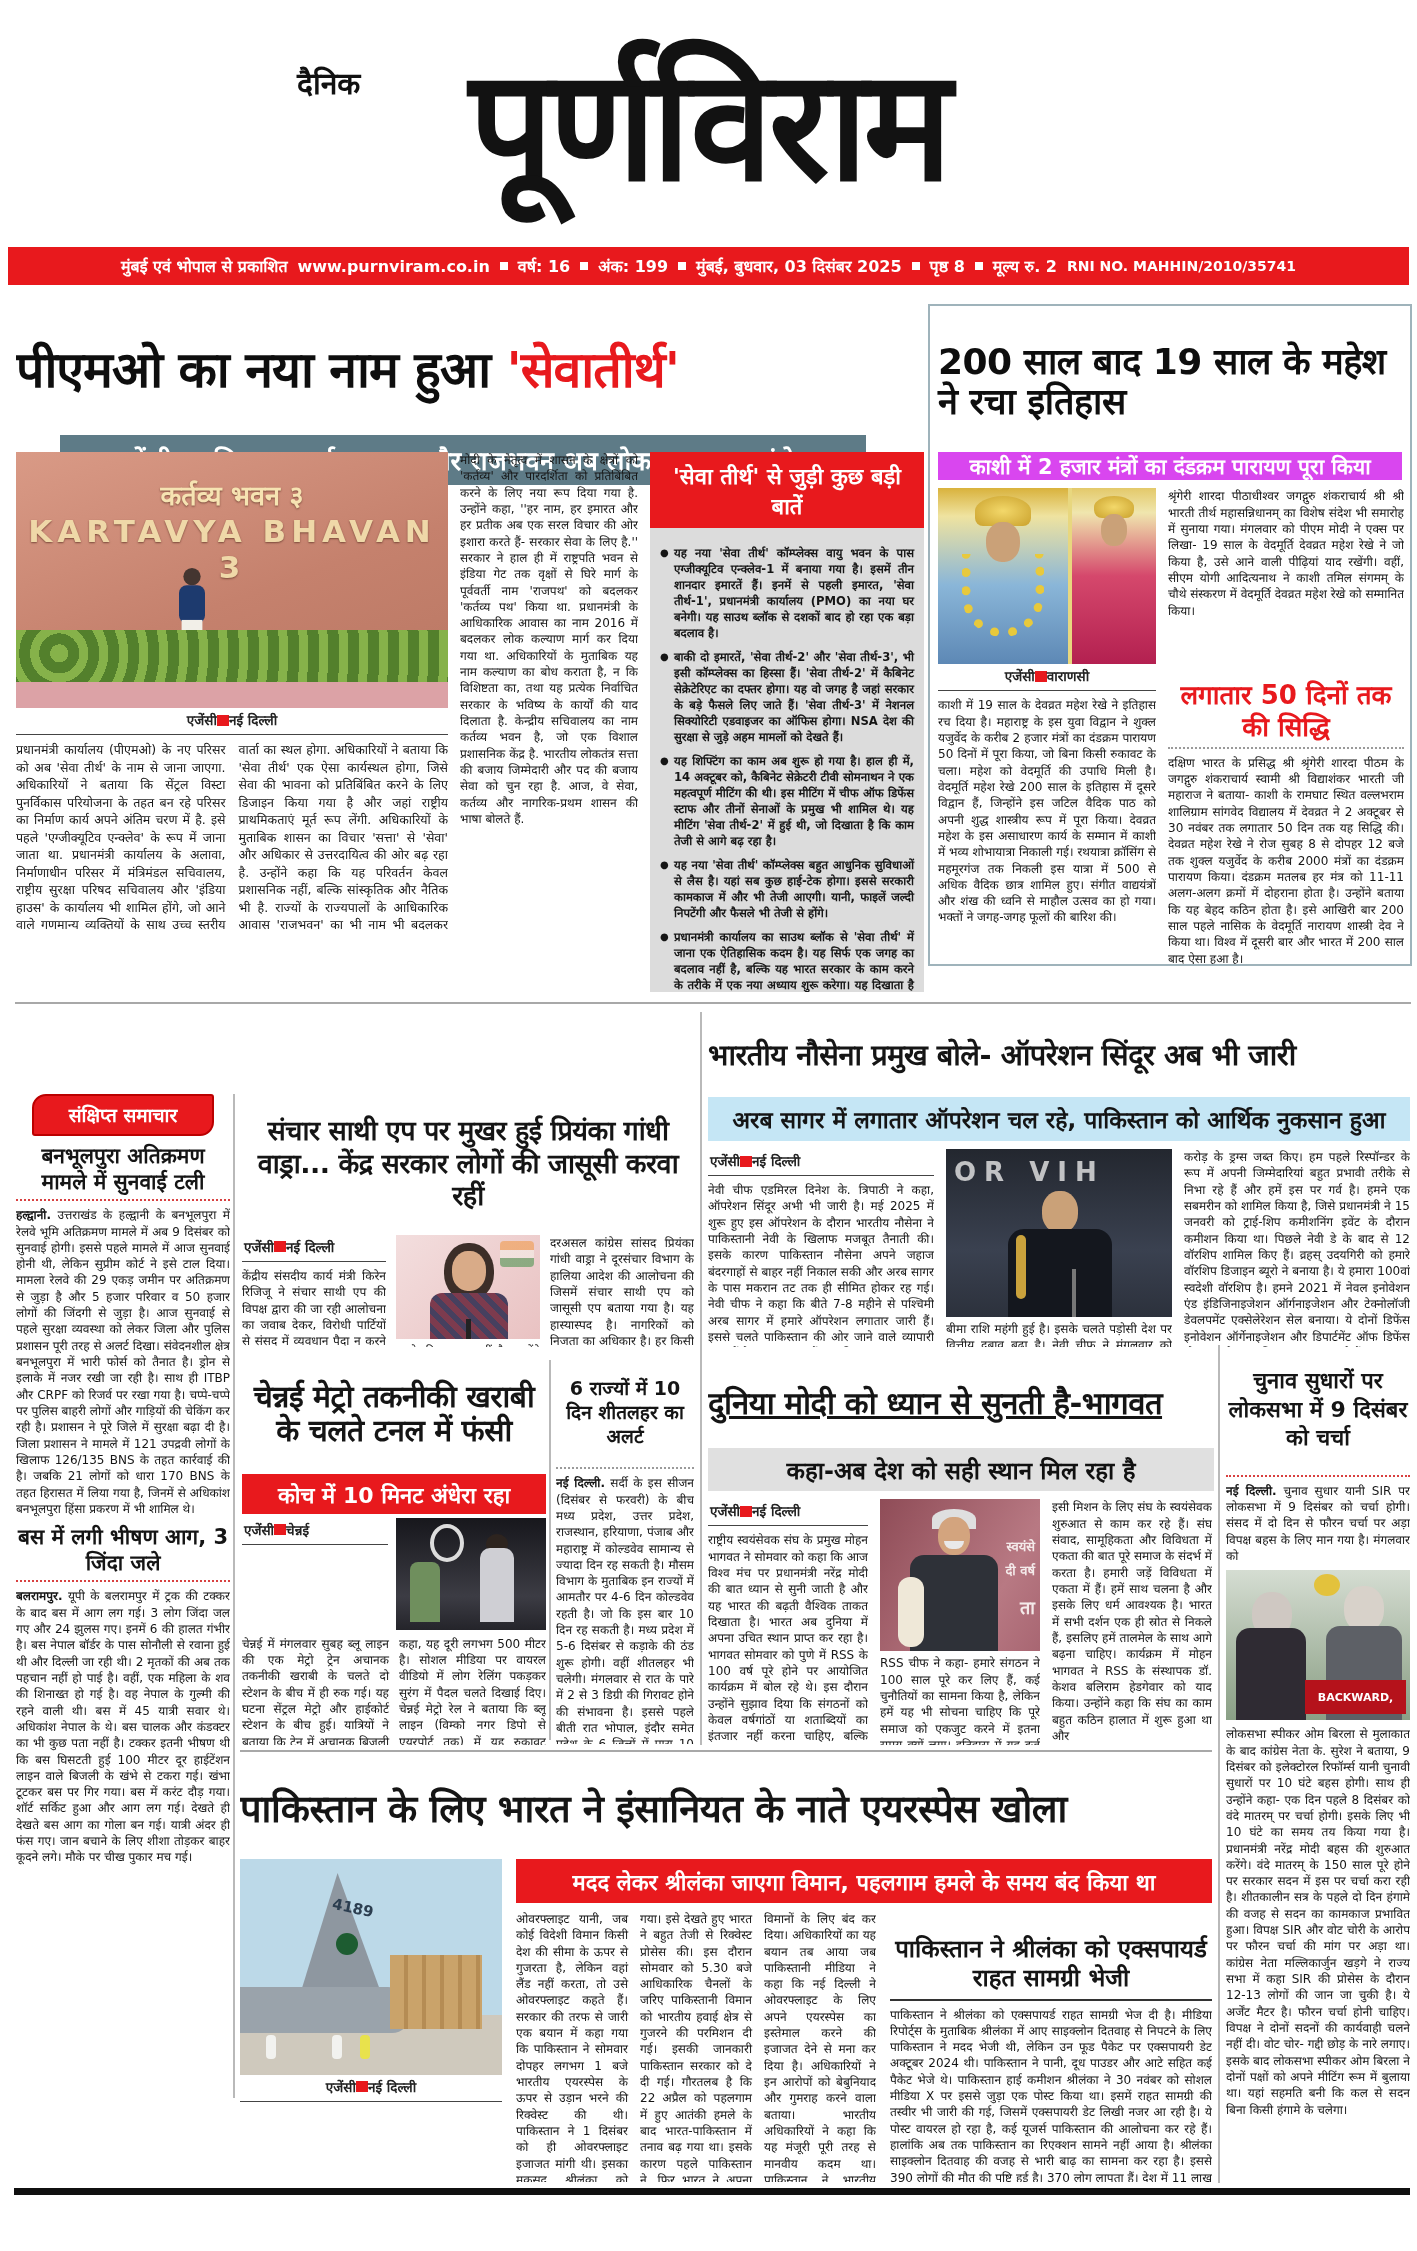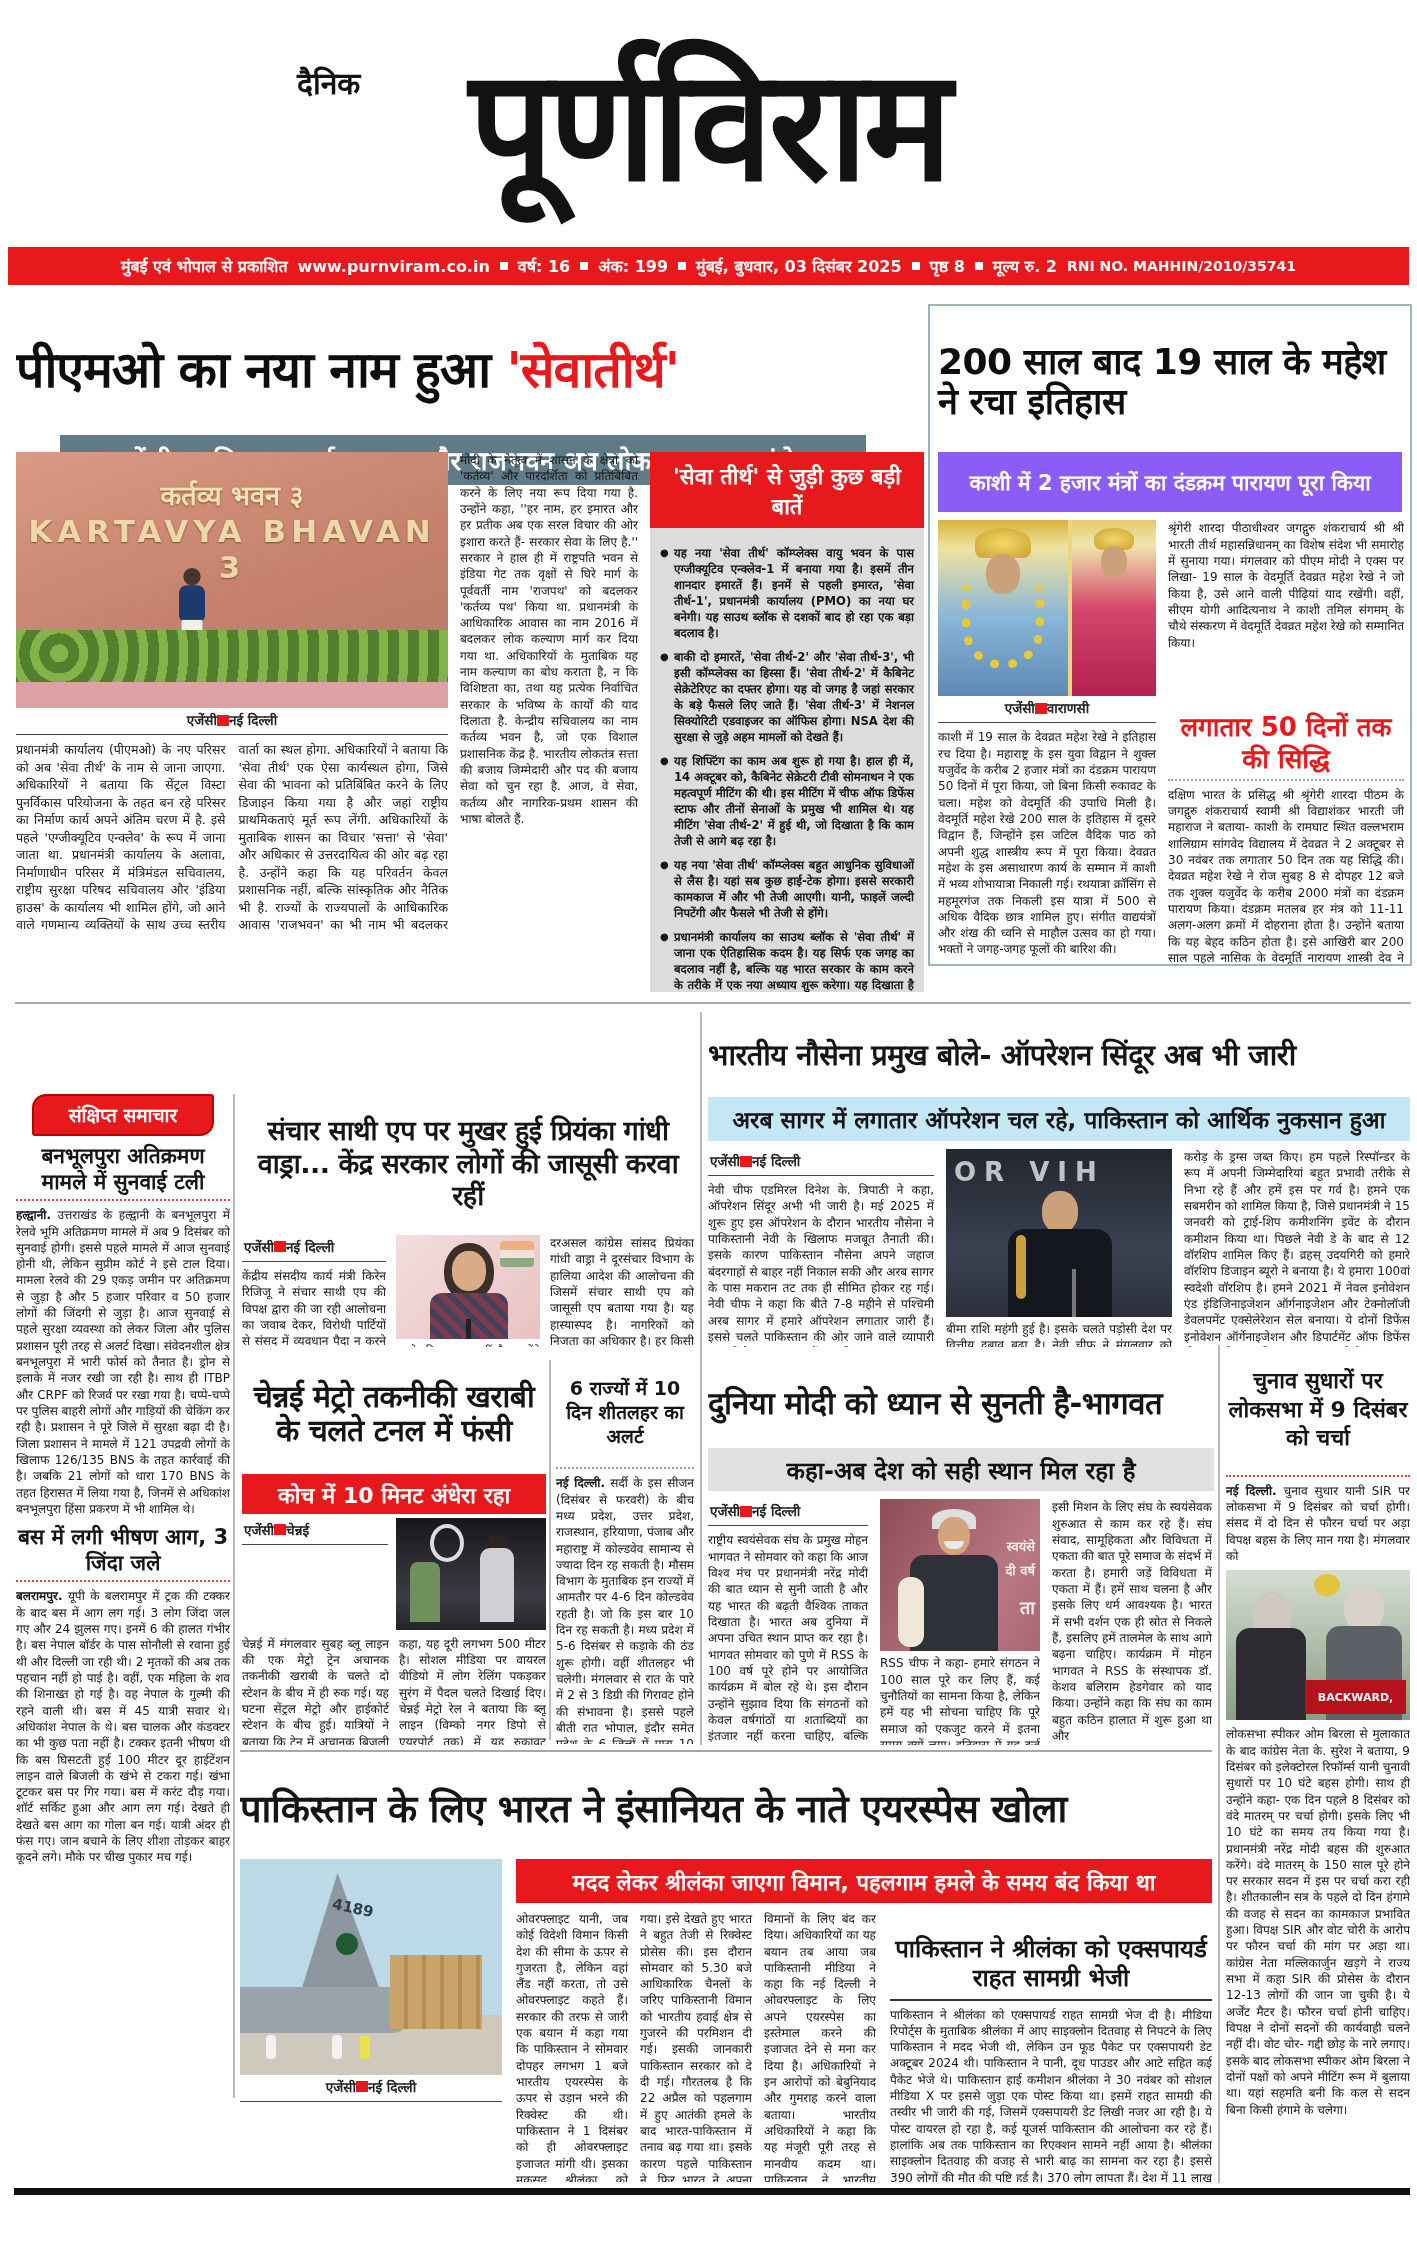--- a/index.html
+++ b/index.html
@@ -48,21 +48,21 @@
   
   .facts{width:274px;flex:none;height:540px;background:#dcdcdc;}
   .facts-title{background:#e8191d;color:#fff;font-size:22px;font-weight:bold;text-align:center;padding:8px 4px;}
   .facts-list{padding:10px 10px 6px 10px;}
   .facts-item{position:relative;padding-left:14px;font-size:11.6px;line-height:1.38;font-weight:600;
               text-align:justify;margin-bottom:7px;margin-top:8px;}
   .facts-item::before{content:"●";position:absolute;left:0;top:0;font-size:10px;}
   
   .mahesh-sec{left:928px;top:304px;width:484px;height:662px;border:2px solid #9fb3bb;background:#fff;padding:6px 8px;box-sizing:border-box;}
   .mahesh-h2{font-size:36px;font-weight:900;line-height:1.12;color:#0e0e0e;letter-spacing:-0.5px;}
-  .mahesh-sub{margin-top:7px;background:#8b5cf6;color:#fff;font-size:21px;font-weight:bold;text-align:center;padding:16px 2px;}
+  .mahesh-sub{margin-top:7px;background:#d946ef;color:#fff;font-size:21px;font-weight:bold;text-align:center;padding:0 2px;}
   .m-row{display:flex;gap:12px;margin-top:8px;height:520px;}
   .m-left{width:218px;flex:none;}
   .m-right{width:236px;flex:none;}
   .ph-mahesh{width:218px;height:176px;display:flex;gap:4px;background:#e8d77f;}
   .mp-left{width:130px;height:100%;background:linear-gradient(180deg,#d9b23c 0%,#efe3a0 16%,#8ab6d8 55%,#5d88b5 100%);position:relative;}
   .mp-right{width:84px;height:100%;background:linear-gradient(180deg,#e3c96a 0%,#f0e6ae 14%,#d5486c 50%,#b32050 100%);position:relative;}
   .mp-crown{position:absolute;left:50%;transform:translateX(-50%);top:8px;width:56px;height:30px;border-radius:50% 50% 8px 8px;background:radial-gradient(#f3d86a,#caa12c);}
   .mp-face{position:absolute;left:50%;transform:translateX(-50%);top:34px;width:34px;height:40px;border-radius:46%;background:#caa178;}
   .mp-garland{position:absolute;left:50%;transform:translateX(-50%);top:66px;width:64px;height:74px;border:9px dotted #e8c93c;border-top:none;border-radius:0 0 48px 48px;}
   .mahesh-cross{color:#e8191d;font-size:26px;font-weight:900;text-align:center;line-height:1.2;margin:6px 0 2px;}
@@ -105,21 +105,21 @@
   .mt-strap{position:absolute;left:34px;top:6px;width:26px;height:30px;border:4px solid #ddd;border-radius:50%;}
   .mt-p1{position:absolute;left:14px;top:44px;width:30px;height:60px;background:#6f8f5d;border-radius:8px 8px 0 0;}
   .mt-p2{position:absolute;left:84px;top:30px;width:34px;height:74px;background:#cfcfd4;border-radius:10px 10px 0 0;}
   .mt-h2{position:absolute;left:90px;top:16px;width:22px;height:20px;border-radius:50%;background:#2d241f;}
   .chen-cols{column-count:2;column-gap:10px;height:196px;margin-top:6px;}
   
   .cold-sec{left:556px;top:1358px;width:138px;height:386px;}
   .cold-h3{font-size:19px;font-weight:900;text-align:center;line-height:1.25;}
   
   .bhag-sec{left:708px;top:1355px;width:506px;height:390px;}
-  .bhag-h2{font-size:31px;font-weight:900;white-space:nowrap;letter-spacing:-0.5px;}
+  .bhag-h2{font-size:31px;font-weight:900;white-space:nowrap;letter-spacing:-0.5px;text-decoration:underline;}
   .bhag-sub{margin-top:6px;background:#e0e0e0;color:#111;font-size:24px;font-weight:bold;text-align:center;padding:5px 2px;}
   .bhag-grid{display:flex;gap:12px;margin-top:8px;height:280px;}
   .bhag-grid .c{width:160px;flex:none;}
   .ph-bhag{width:160px;height:152px;background:linear-gradient(120deg,#8f4c57,#b87983 70%,#a86672);}
   .bg-line{position:absolute;right:5px;color:#f4eaea;font-size:13px;font-weight:bold;}
   .bg-hair{position:absolute;left:52px;top:10px;width:44px;height:20px;border-radius:50% 50% 0 0;background:#dfdfdf;}
   .bg-face{position:absolute;left:58px;top:18px;width:32px;height:38px;border-radius:46%;background:#d3a47e;}
   .bg-mush{position:absolute;left:64px;top:42px;width:20px;height:8px;border-radius:0 0 10px 10px;background:#e9e9e9;}
   .bg-vest{position:absolute;left:30px;top:56px;width:88px;height:96px;border-radius:14px 14px 0 0;background:#2e3138;}
   .bg-arm{position:absolute;left:18px;top:78px;width:26px;height:70px;border-radius:12px;background:#efe8d8;}

